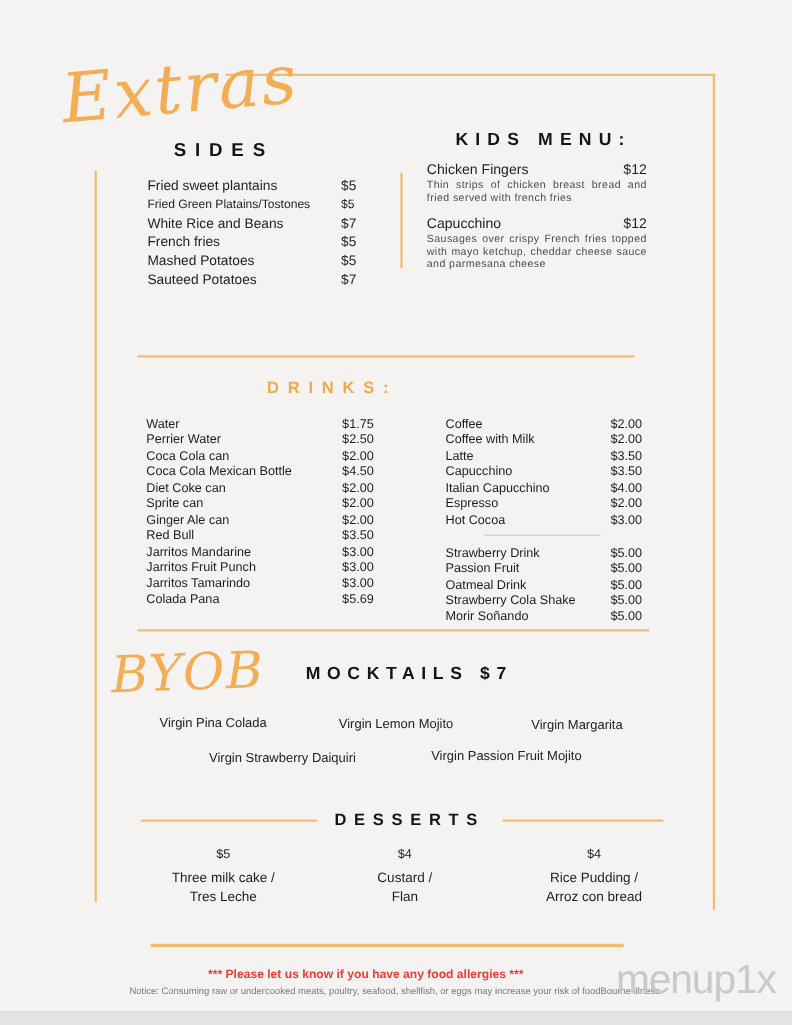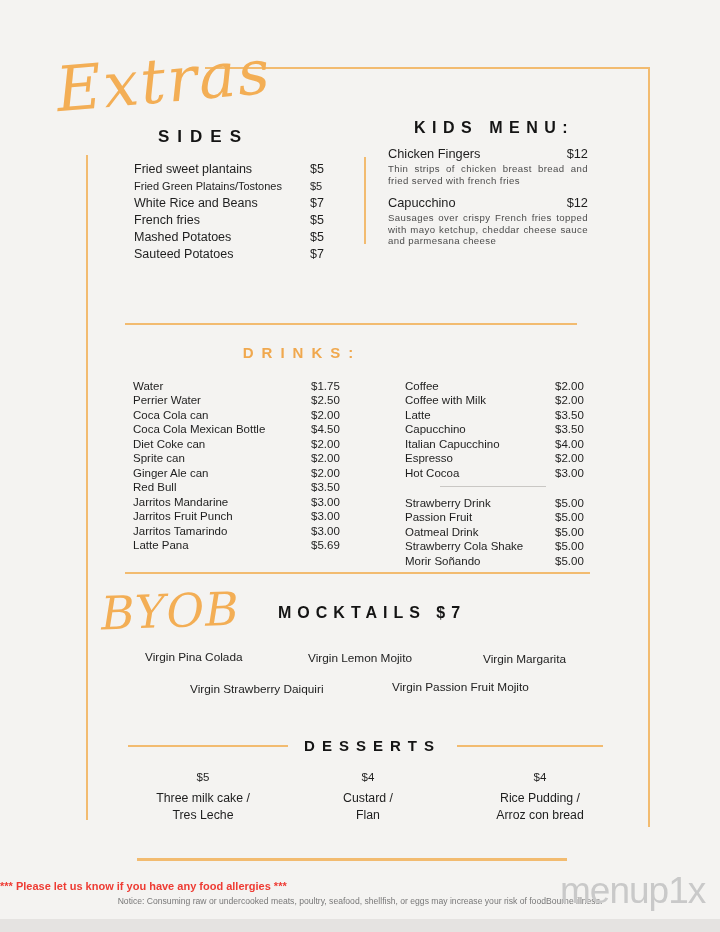--- a/index.html
+++ b/index.html
@@ -37,21 +37,21 @@
   .drow{display:flex;font-size:11.5px;line-height:14.45px;}
   .dl-left .nm{flex:0 0 178px;}
   .dl-rtop .nm,.dl-rbot .nm{flex:0 0 150px;}
   
   .mock{position:absolute;font-size:11.8px;color:#222;}
   
   .dcol{position:absolute;width:150px;text-align:center;top:771px;}
   .dprice{font-size:11.5px;margin-bottom:7px;}
   .dline{font-size:12.3px;line-height:17px;}
   
-  .allergy{position:absolute;left:0;top:880px;width:665px;text-align:left;
+  .allergy{position:absolute;left:0;top:880px;width:665px;text-align:center;
            font-size:11px;font-weight:bold;color:#ee3b33;}
   .notice{position:absolute;left:0;top:896px;width:720px;text-align:center;
           font-size:8.6px;color:#787878;}
   .watermark{position:absolute;left:560px;top:870px;font-size:37px;color:#c9c9c9;
              letter-spacing:-1px;font-family:"Liberation Sans",sans-serif;}
   .bottom-strip{position:absolute;left:0;top:919px;width:720px;height:13px;background:#e5e3e1;}
 </style>
 </head>
 <body>
 
@@ -156,21 +156,21 @@
       </div>
     <div class="drow">
         <span class="nm">Jarritos Fruit Punch</span>
         <span>$3.00</span>
       </div>
     <div class="drow">
         <span class="nm">Jarritos Tamarindo</span>
         <span>$3.00</span>
       </div>
     <div class="drow">
-        <span class="nm">Latte Pana</span>
+        <span class="nm">Colada Pana</span>
         <span>$5.69</span>
       </div>
   </div>
   <div class="dlist dl-rtop">
     <div class="drow">
         <span class="nm">Coffee</span>
         <span>$2.00</span>
       </div>
     <div class="drow">
         <span class="nm">Coffee with Milk</span>

